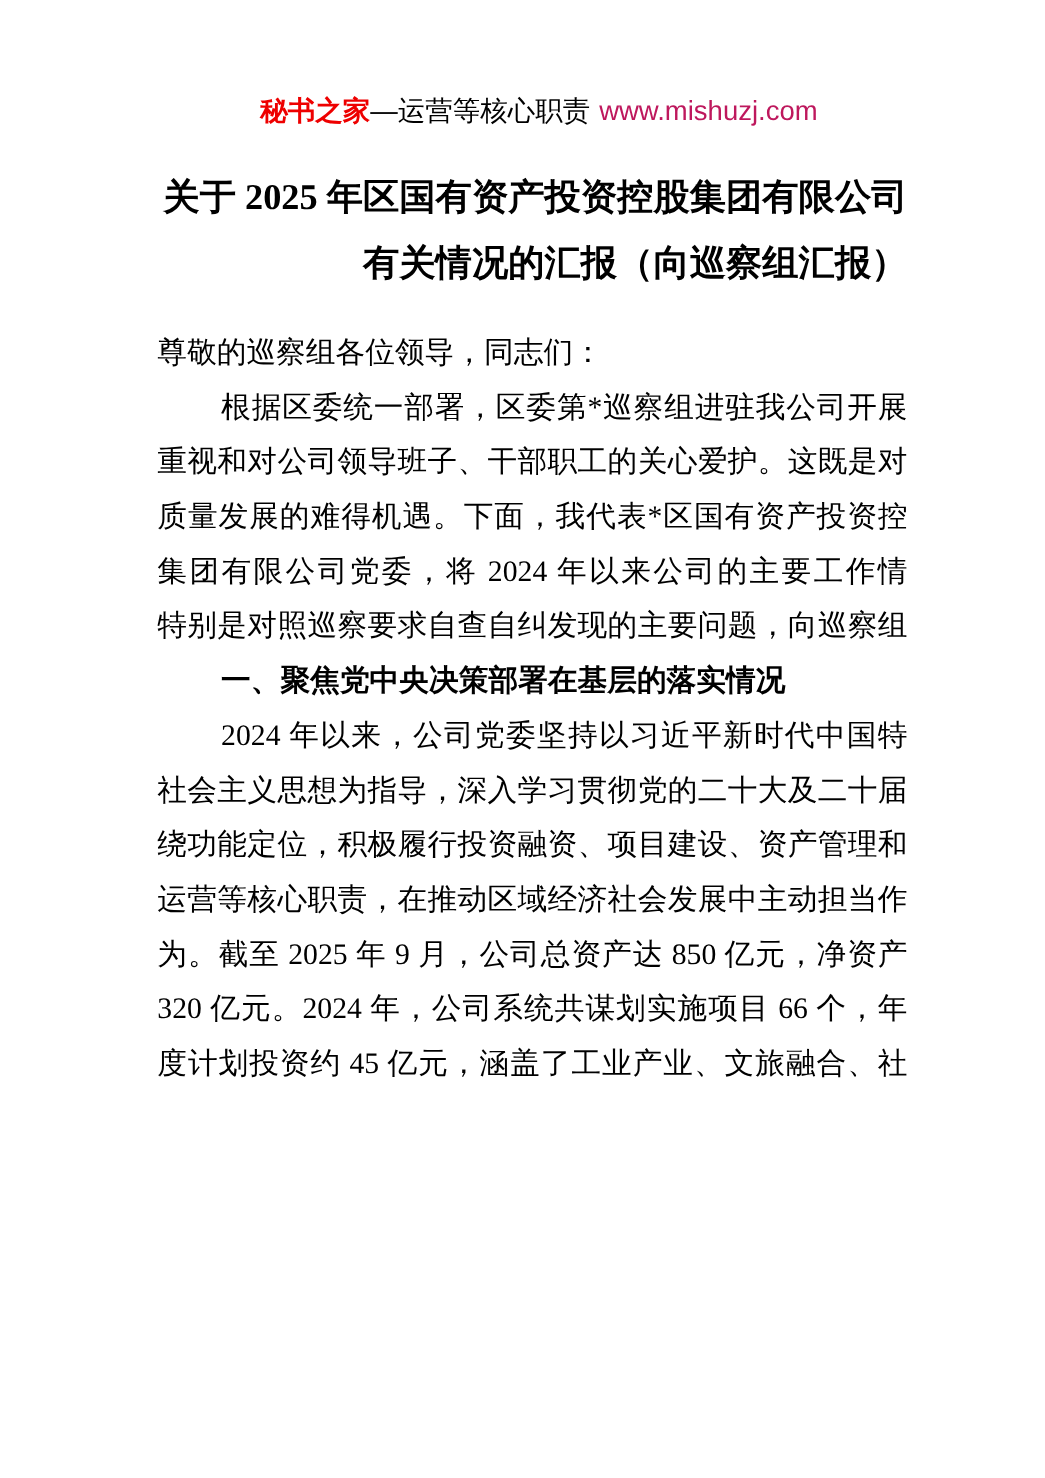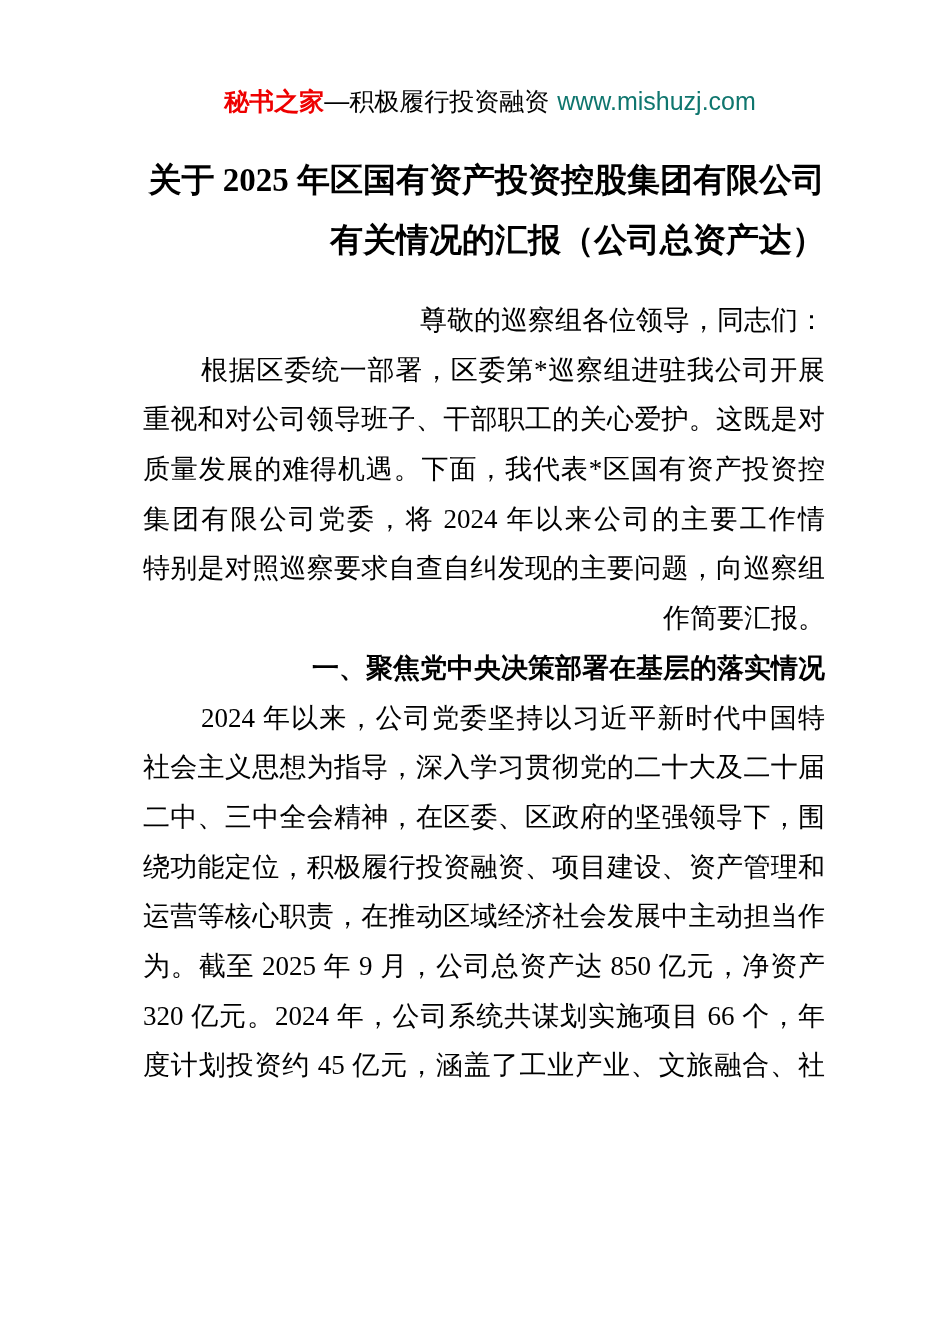--- a/index.html
+++ b/index.html
@@ -49,60 +49,58 @@
     white-space: nowrap;
   }
   .doc-body {
     margin-top: 26px;
     font-size: 27px;
     line-height: 49.7px;
   }
   .doc-body .line {
     height: 49.7px;
     overflow: hidden;
-    text-align: right;
+    text-align: left;
   }
   .doc-body .line.fill {
     text-align: justify;
     text-align-last: justify;
   }
   .doc-body .line.indent {
     text-indent: 58px;
   }
   .doc-body .line.bold {
     font-weight: bold;
     font-family: Liberation Serif, serif;
   }
 </style>
 </head>
 <body>
 
 <div class="page">
 
   <div class="header">
-    <span class="brand" style="color: rgb(238, 0, 0); margin-left: 12px;">秘书之家</span><span class="dash">—</span><span class="tagline">积极履行投资融资</span><span class="url" style="color: #0f766e;">www.mishuzj.com</span>
+    <span class="brand" style="color: rgb(238, 0, 0); margin-left: 12px;">秘书之家</span><span class="dash">—</span><span class="tagline">运营等核心职责</span><span class="url" style="color: #be185d;">www.mishuzj.com</span>
   </div>
 
   <h1 class="title">
     <span class="tline">关于 2025 年区国有资产投资控股集团有限公司</span>
-    <span class="tline">有关情况的汇报（公司总资产达）</span>
+    <span class="tline">有关情况的汇报（向巡察组汇报）</span>
   </h1>
 
   <div class="doc-body" id="doc-body">
       <div class="line">尊敬的巡察组各位领导，同志们：</div>
       <div class="line fill indent">根据区委统一部署，区委第*巡察组进驻我公司开展巡</div>
       <div class="line fill">重视和对公司领导班子、干部职工的关心爱护。这既是对</div>
       <div class="line fill">质量发展的难得机遇。下面，我代表*区国有资产投资控股</div>
       <div class="line fill">集团有限公司党委，将 2024 年以来公司的主要工作情况，</div>
       <div class="line fill">特别是对照巡察要求自查自纠发现的主要问题，向巡察组</div>
-      <div class="line">作简要汇报。</div>
       <div class="line indent bold">一、聚焦党中央决策部署在基层的落实情况</div>
       <div class="line fill indent">2024 年以来，公司党委坚持以习近平新时代中国特色</div>
       <div class="line fill">社会主义思想为指导，深入学习贯彻党的二十大及二十届</div>
-      <div class="line fill">二中、三中全会精神，在区委、区政府的坚强领导下，围</div>
       <div class="line fill">绕功能定位，积极履行投资融资、项目建设、资产管理和</div>
       <div class="line fill">运营等核心职责，在推动区域经济社会发展中主动担当作</div>
       <div class="line fill">为。截至 2025 年 9 月，公司总资产达 850 亿元，净资产</div>
       <div class="line fill">320 亿元。2024 年，公司系统共谋划实施项目 66 个，年</div>
       <div class="line fill">度计划投资约 45 亿元，涵盖了工业产业、文旅融合、社会</div>
     </div>
 
 </div>
 
 </body></html>

